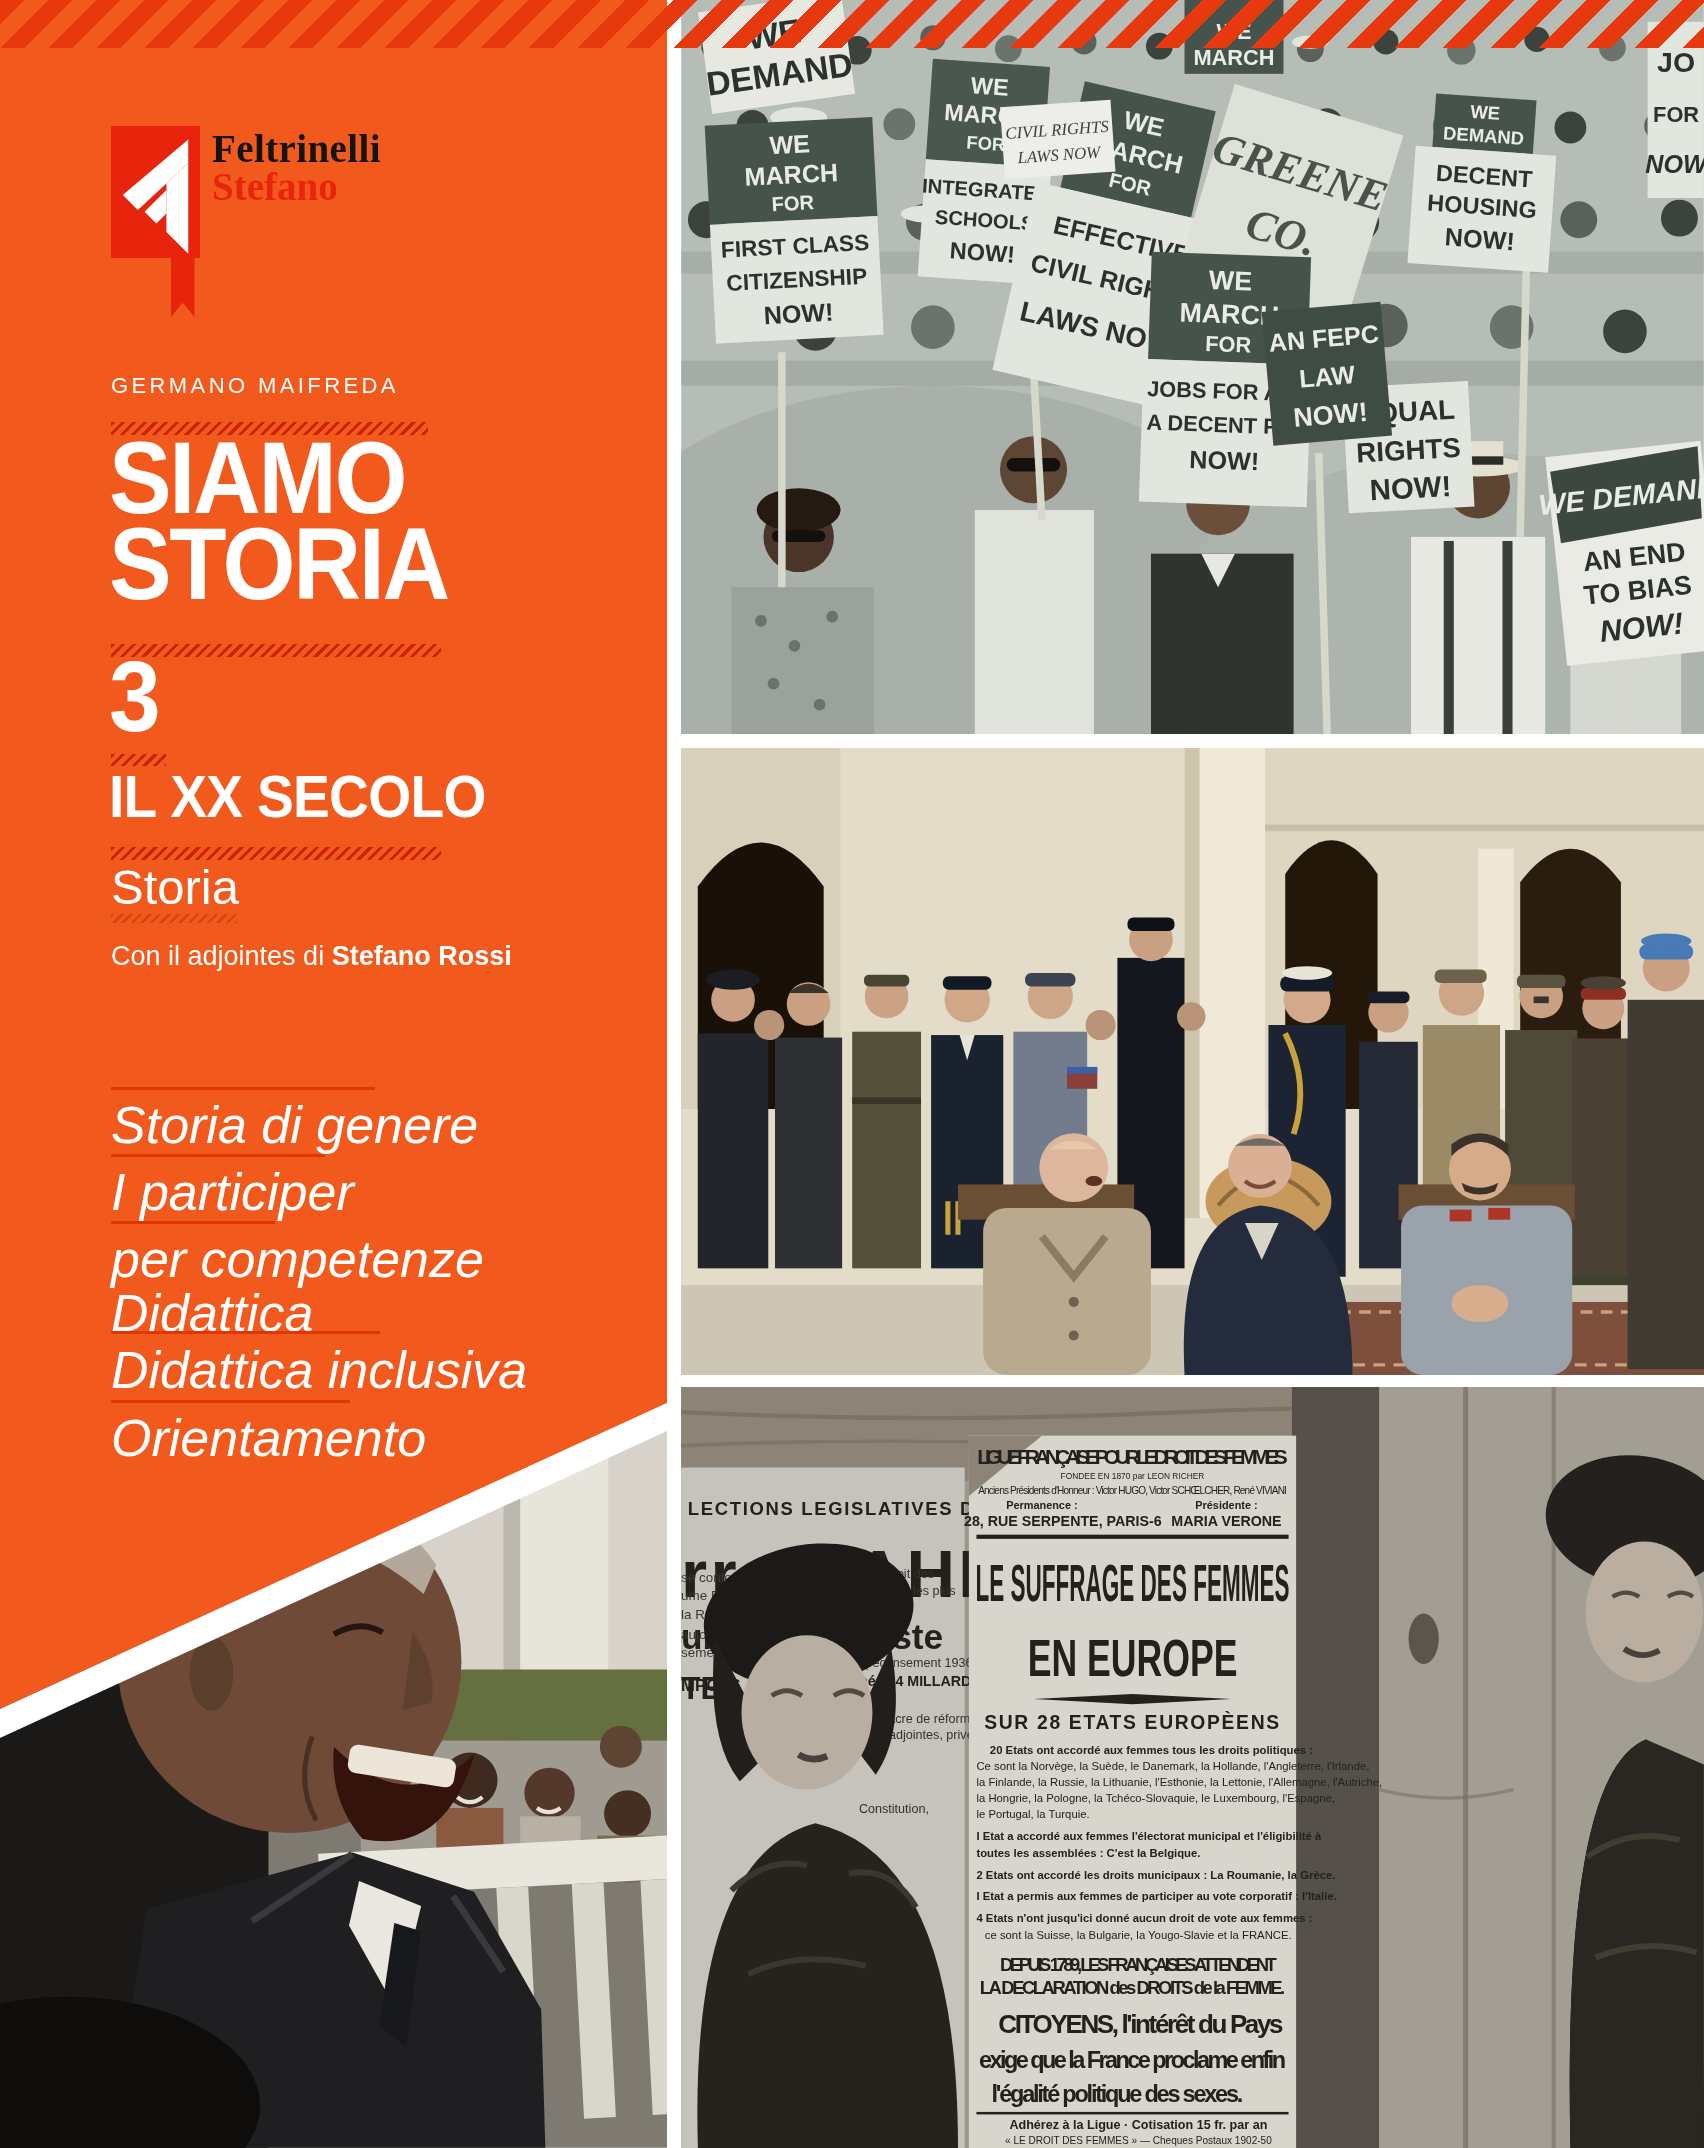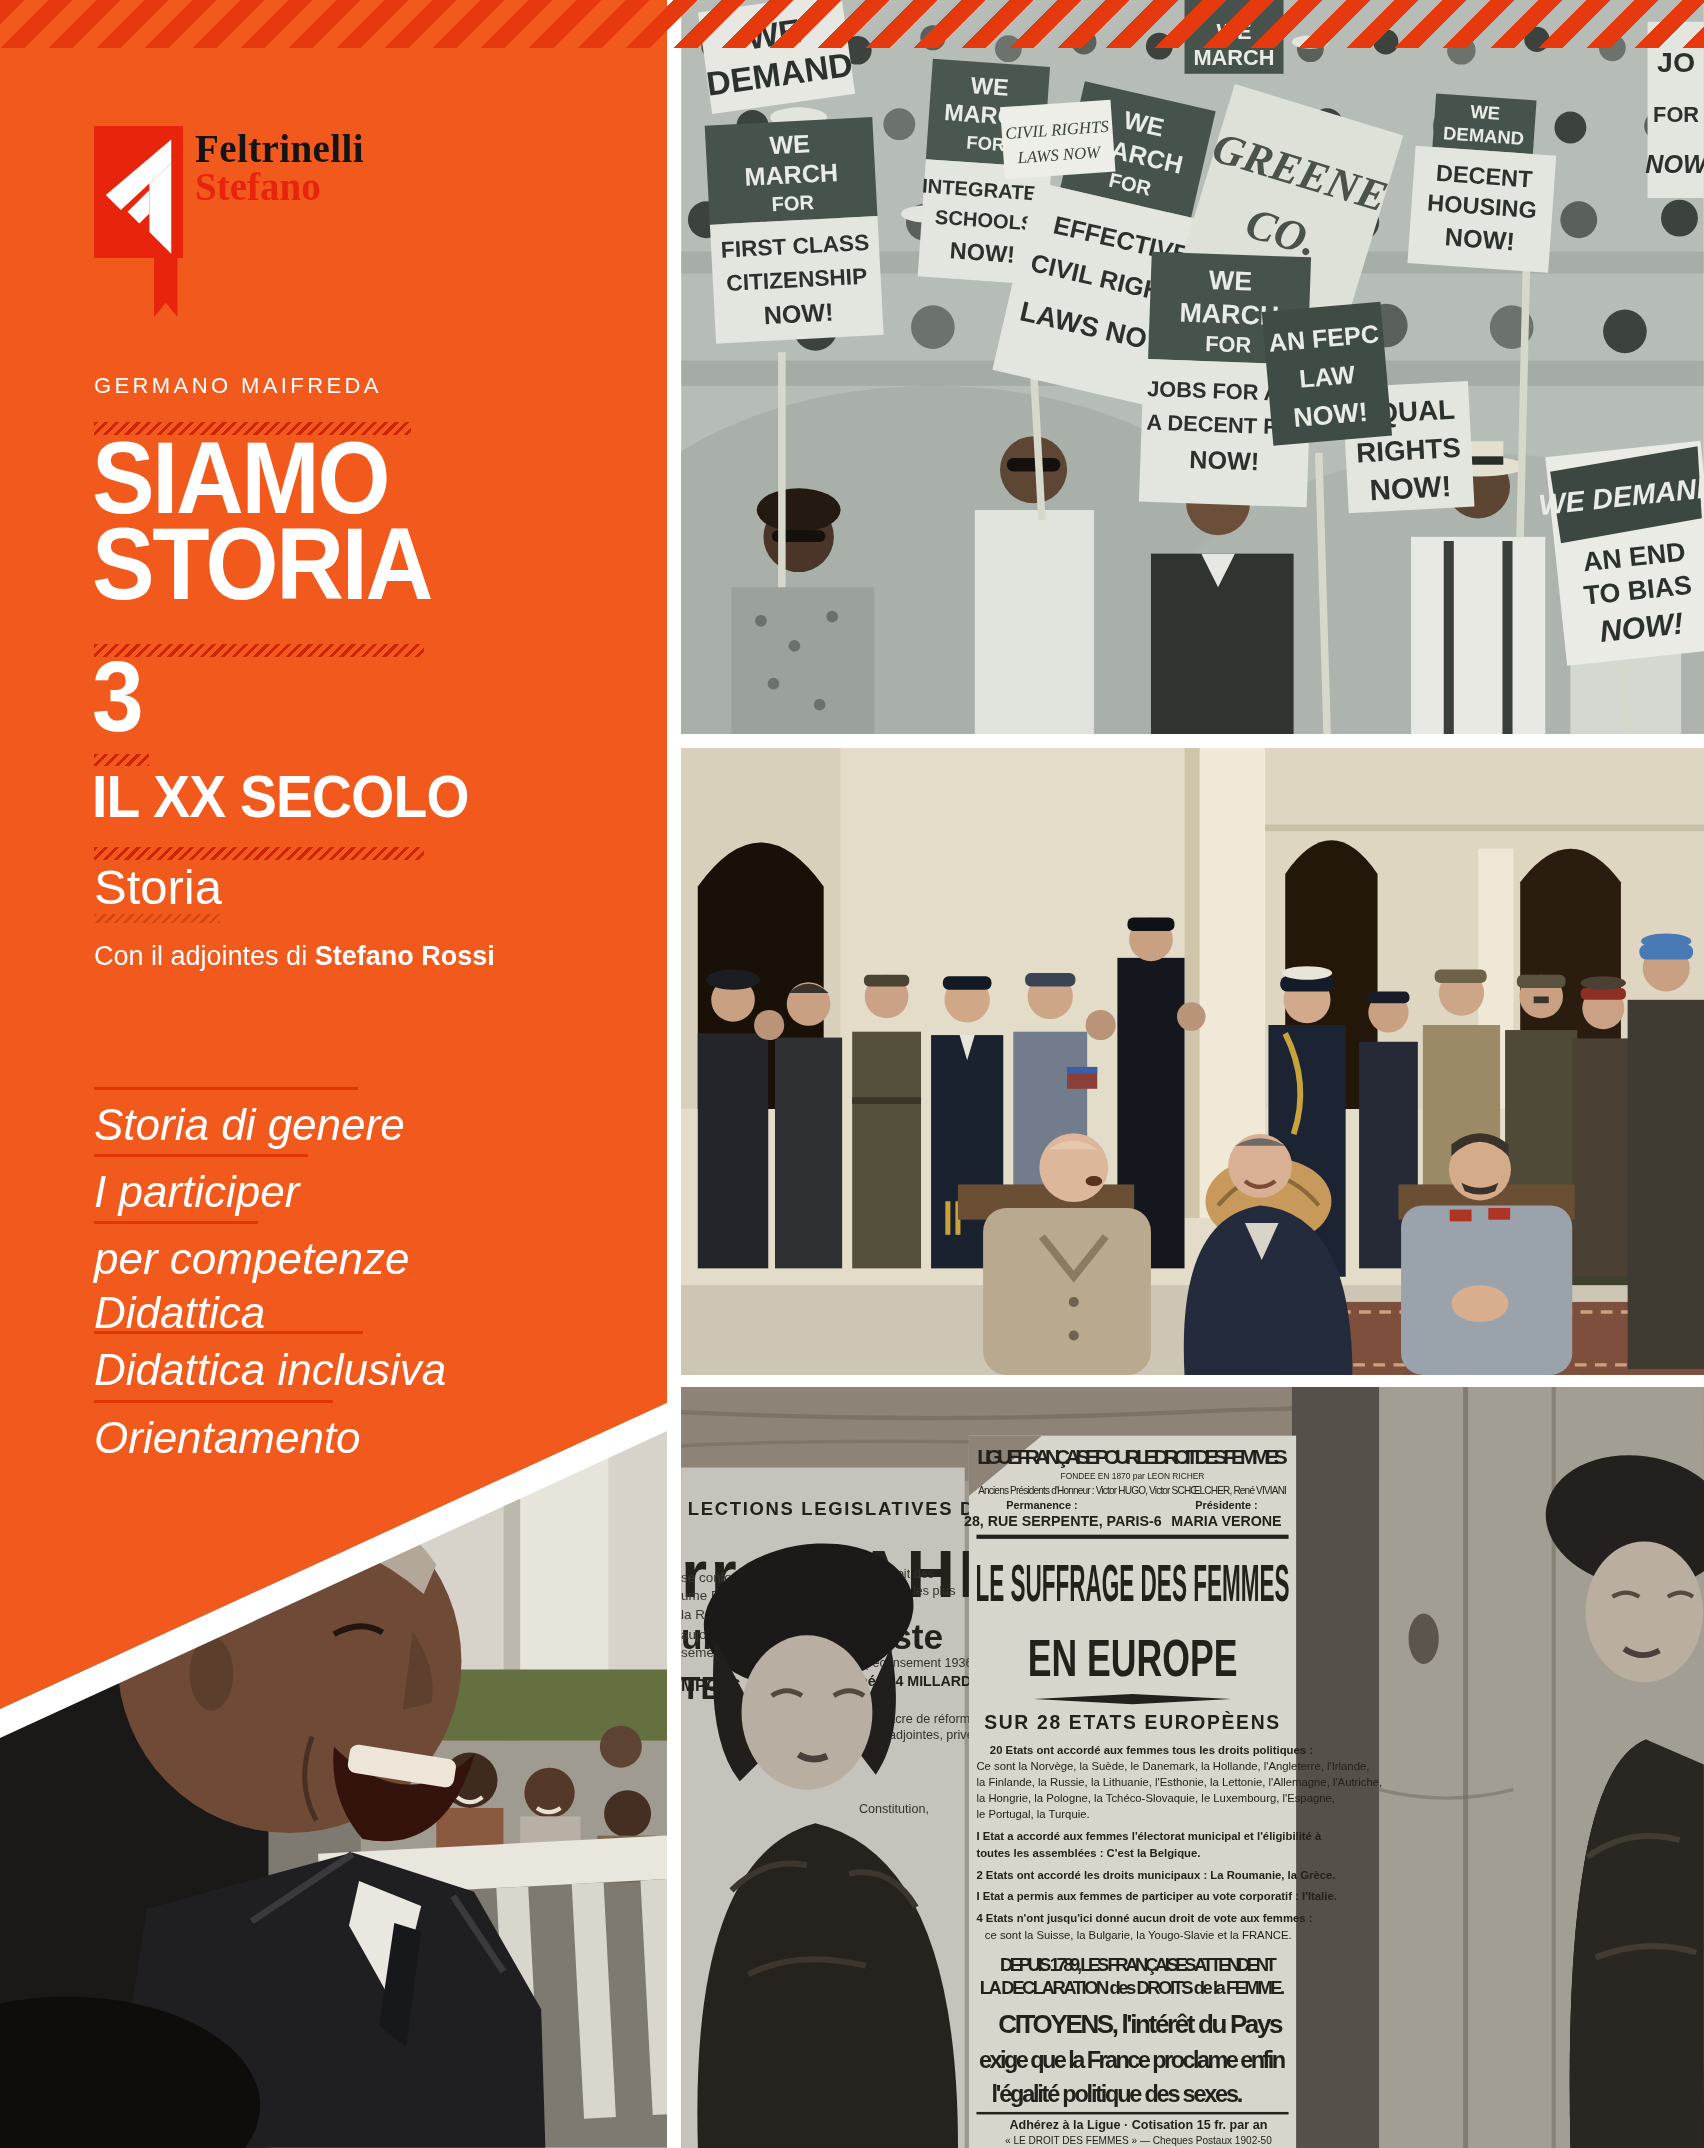--- a/index.html
+++ b/index.html
@@ -9,21 +9,21 @@
   
   .stripes-banner{position:absolute;left:0;top:0;width:1704px;height:48px;z-index:40;
     background:repeating-linear-gradient(135deg,#e63a0e 0 17px,transparent 17px 34px);}
 
   
   .left-col{position:absolute;left:0;top:0;width:667px;height:2148px;z-index:5;}
   .orange-panel{position:absolute;left:0;top:0;width:667px;height:2148px;background:#f15a1c;
     clip-path:polygon(0 0,667px 0,667px 1403px,0 1709px);z-index:2;}
   .diag-white{position:absolute;left:0;top:0;width:667px;height:2148px;background:#ffffff;
     clip-path:polygon(0 1709px,667px 1403px,667px 1431px,0 1738px);z-index:3;}
-  .left-content{position:absolute;left:0;top:0;width:667px;height:1557px;z-index:4;}
+  .left-content{position:absolute;left:17px;top:0;width:667px;height:1557px;z-index:4;}
 
   .logo-rect{position:absolute;left:94px;top:126px;width:89px;height:132px;background:#e8240c;}
   .bookmark{position:absolute;left:154px;top:258px;width:23.5px;height:59px;background:#e8240c;
     clip-path:polygon(0 0,100% 0,100% 100%,50% 76%,0 100%);}
   .pub-name{position:absolute;left:195px;top:126px;font-family:"Liberation Serif",serif;
     font-weight:700;font-size:39px;color:#141414;letter-spacing:0.4px;}
   .pub-imprint{position:absolute;left:195px;top:164px;font-family:"Liberation Serif",serif;
     font-weight:700;font-size:39px;color:#e8240c;}
 
   .author{position:absolute;left:94px;top:373px;font-size:22px;letter-spacing:3.4px;color:#fff;font-weight:400;}
@@ -38,21 +38,21 @@
     font-size:102px;line-height:86px;letter-spacing:-2.5px;transform:scaleX(.92);transform-origin:left top;}
   .volume{position:absolute;left:92px;top:650px;color:#fff;font-weight:700;font-size:101px;line-height:92px;
     transform:scaleX(.92);transform-origin:left top;}
   .subtitle{position:absolute;left:92px;top:765px;color:#fff;font-weight:700;font-size:60px;line-height:64px;
     letter-spacing:-0.8px;transform:scaleX(.92);transform-origin:left top;}
   .subject{position:absolute;left:94px;top:859px;color:#fff;font-weight:400;font-size:49px;}
   .contrib{position:absolute;left:94px;top:941px;color:#fff;font-size:27px;font-weight:400;}
   .contrib b{font-weight:700;}
 
   .rule{position:absolute;height:2.5px;background:#e03505;}
-  .feat{position:absolute;left:94px;color:#fff;font-style:italic;font-size:44px;line-height:54px;font-weight:400;}
+  .feat{position:absolute;left:94px;color:#fff;font-style:italic;font-size:52px;line-height:54px;font-weight:400;}
 
   
   .right-col{position:absolute;left:681px;top:0;width:1023px;height:2148px;background:#fff;z-index:5;}
   .photo{position:absolute;left:0;width:1023px;overflow:hidden;}
   .photo svg{display:block;}
 
   
   text{font-family:"Liberation Sans",sans-serif;}
   .sg-dark-t{fill:#e9ece5;font-weight:bold;text-anchor:middle;}
   .sg-light-t{fill:#2b322d;font-weight:bold;text-anchor:middle;}

